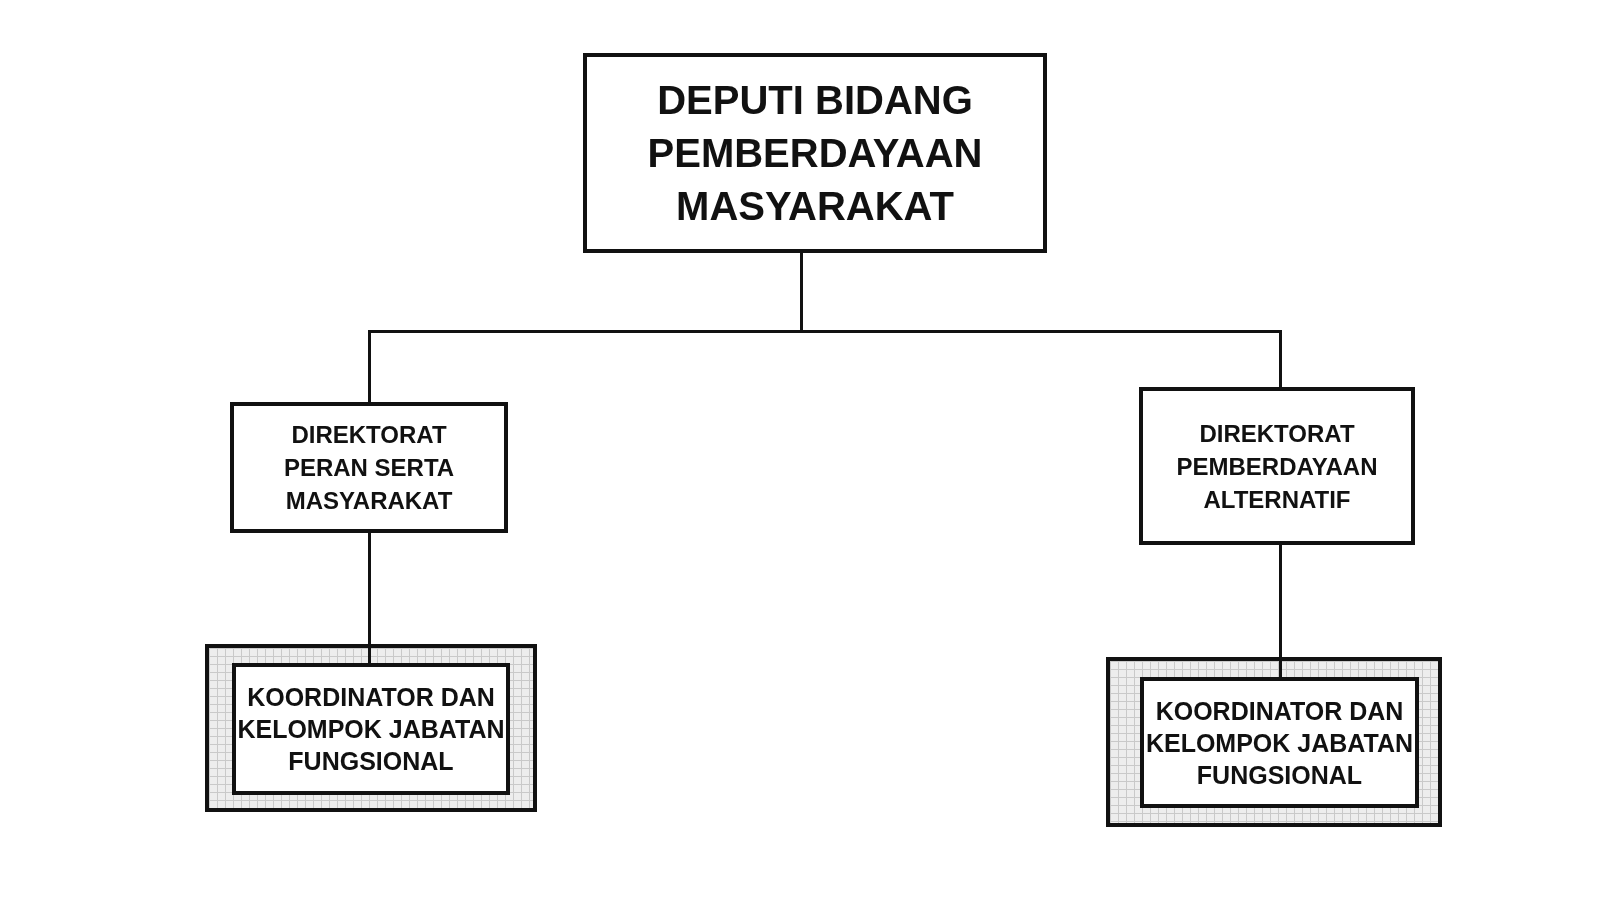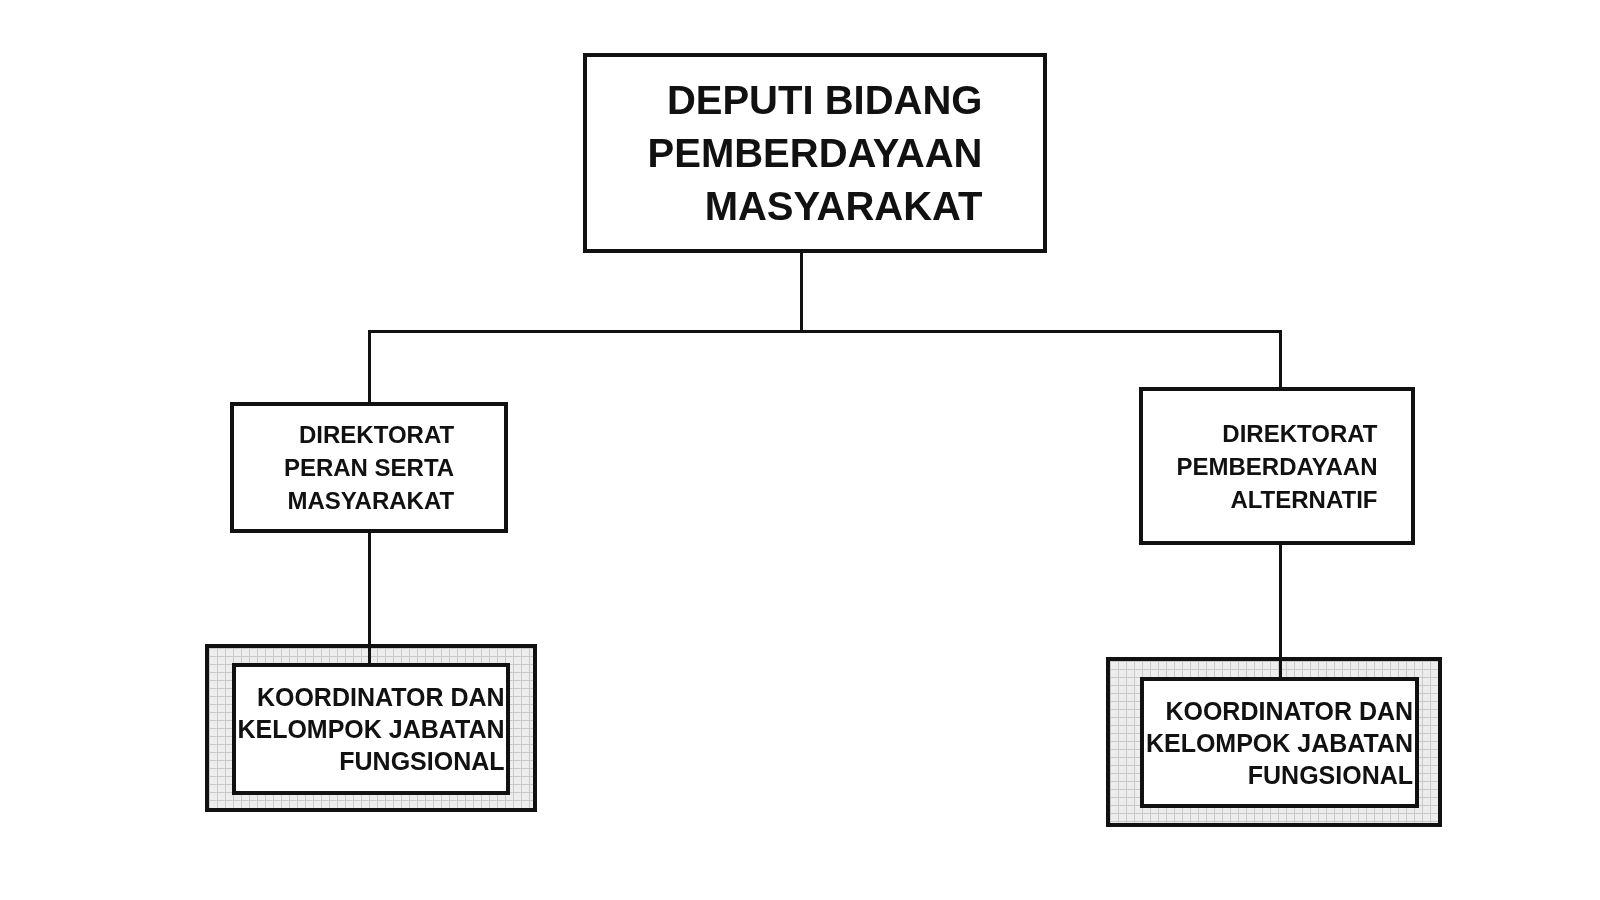--- a/index.html
+++ b/index.html
@@ -17,21 +17,21 @@
   }
   
   .node {
     position: absolute;
     box-sizing: border-box;
     border: 4px solid #111111;
     background: #ffffff;
     display: flex;
     align-items: center;
     justify-content: center;
-    text-align: right;
+    text-align: center;
     color: #111111;
     font-weight: 700;
     z-index: 2;
   }
   .node .label {
     white-space: pre-line;
   }
   .node-root {
     left: 583px; top: 53px;
     width: 464px; height: 200px;

